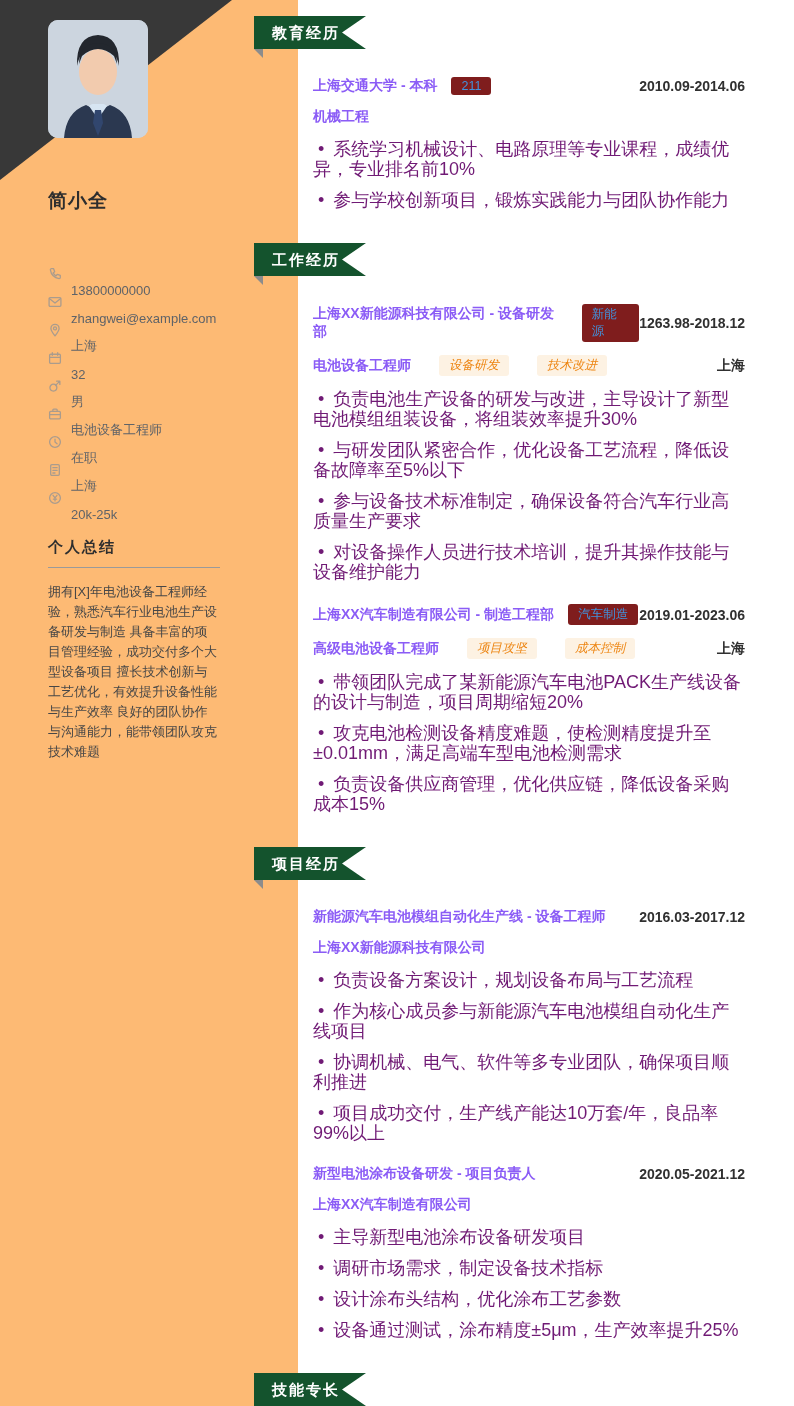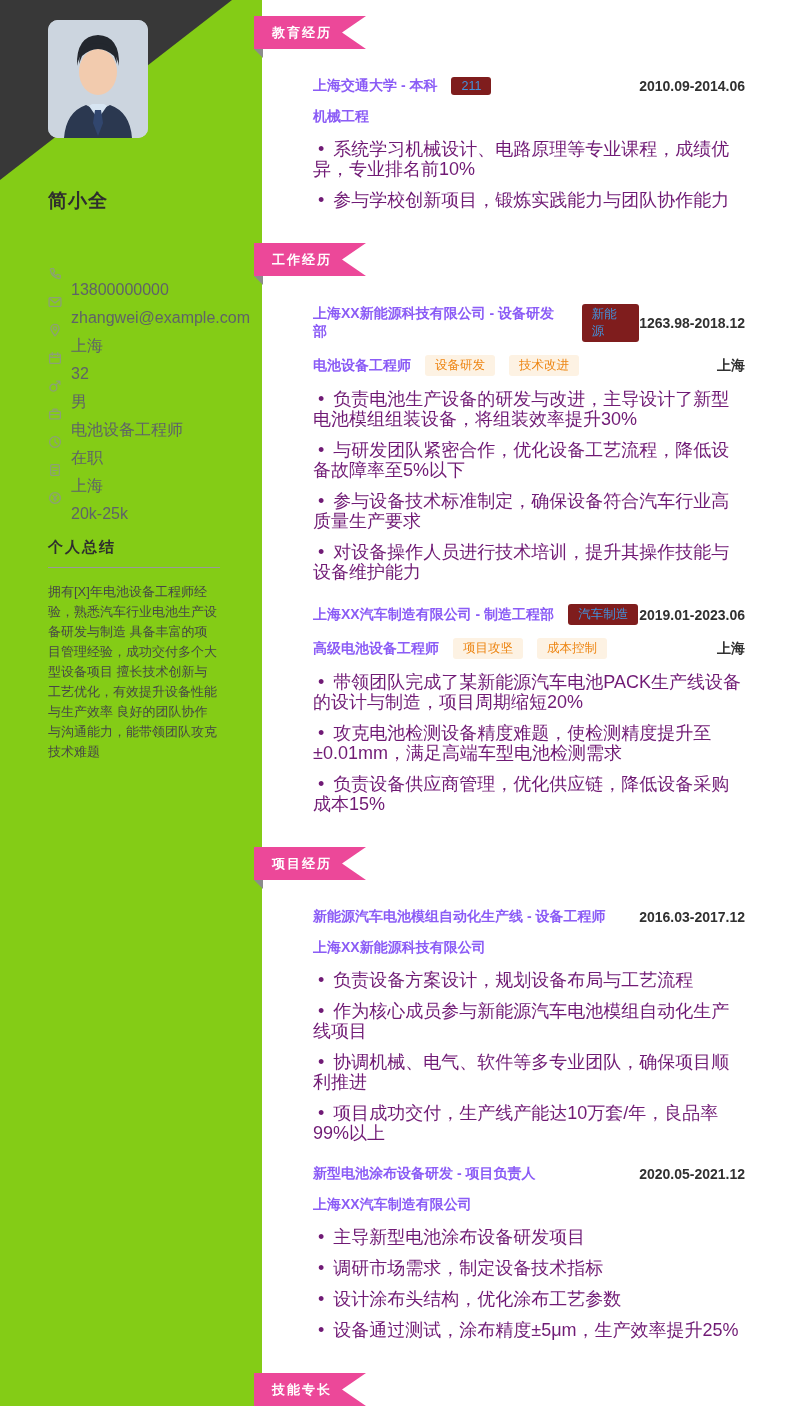--- a/index.html
+++ b/index.html
@@ -4,70 +4,70 @@
 <style>
   * { margin:0; padding:0; box-sizing:border-box; }
   html,body { width:794px; }
   body {
     height:1406px; overflow:hidden; position:relative;
     font-family:"Liberation Sans","DejaVu Sans",sans-serif;
     background:#ffffff; color:#3a3a3a;
   }
   
   .sidebar {
-    position:absolute; left:0; top:0; width:262px; height:1406px;
-    background:#84cc16;
+    position:absolute; left:0; top:0; width:298px; height:1406px;
+    background:#fdba74;
   }
   .corner-triangle {
     position:absolute; left:0; top:0; width:232px; height:180px;
     background:#383838;
     clip-path:polygon(0 0, 100% 0, 0 100%);
   }
   .photo {
     position:absolute; left:48px; top:20px; width:100px; height:118px;
     border-radius:10px; overflow:hidden; background:#ccd5df;
   }
   .photo svg { display:block; width:100%; height:100%; }
   .side-inner { position:absolute; left:48px; top:188px; width:172px; }
   .person-name { font-size:19px; font-weight:bold; color:#2e2e2e; letter-spacing:1px; }
   .contact { list-style:none; margin-top:46px; }
   .contact li { display:flex; align-items:center; height:28px; }
   .contact .ci { width:14px; height:14px; margin-right:9px; flex:0 0 14px; opacity:.75; }
   .contact .ci svg { display:block; width:14px; height:14px; stroke:#8f9296; fill:none; stroke-width:1.2; stroke-linecap:round; stroke-linejoin:round; }
-  .contact .cv { font-size:16px; color:#5f6368;margin-top:32px; }
+  .contact .cv { font-size:13px; color:#5f6368;margin-top:32px; }
   .summary { margin-top:26px; }
   .summary-title { font-size:15px; font-weight:bold; color:#2e2e2e; padding-bottom:10px; border-bottom:1px solid #9a9a9a; margin-bottom:14px; letter-spacing:2px; }
   .summary-text { font-size:13px; line-height:20px; color:#474747; width:172px; }
   
   .main { position:absolute; left:262px; top:0; width:532px; padding:16px 49px 0 51px; }
   .section { margin-bottom:33px; }
   .ribbon-wrap { position:relative; margin-left:-59px; width:112px; height:33px; }
   .ribbon {
-    position:relative; width:112px; height:33px; background:#ec4899;
+    position:relative; width:112px; height:33px; background:#14532d;
     clip-path:polygon(0 0, 100% 0, calc(100% - 24px) 50%, 100% 100%, 0 100%);
-    color:#ffffff; font-size:13px; font-weight:bold; letter-spacing:2px;
+    color:#ffffff; font-size:15px; font-weight:bold; letter-spacing:2px;
     line-height:33px; padding-left:18px; z-index:2;
   }
   .ribbon-fold {
     position:absolute; left:0; top:33px; width:9px; height:9px; background:#8c8c8c;
     clip-path:polygon(0 0, 100% 0, 100% 100%);
   }
   .sec-body { padding-top:28px; }
   .entry { margin-bottom:22px; }
   .erow { display:flex; align-items:center; margin-bottom:13px; }
   .erow .grow { flex:1; }
   .etitle { font-size:14px; font-weight:bold; color:#8b5cf6; }
   .edate, .eloc { font-size:14px; font-weight:bold; color:#303030; white-space:nowrap; }
   .badge-blue {
     display:inline-block; margin-left:14px; padding:2px 10px; border-radius:3px;
     background:#7f1d1d; color:#4293dd; font-size:12.5px; font-weight:normal;
   }
   .badge-orange {
-    display:inline-block; margin-left:14px; padding:2px 10px; border-radius:3px;
-    background:#fdf2e3; color:#ed8512; font-size:12.5px; font-weight:normal;
+    display:inline-block; margin-left:28px; padding:2px 10px; border-radius:3px;
+    background:#fdf2e3; color:#ed8512; font-size:12.5px; font-weight:normal;font-style:italic;
   }
   .bullets { list-style:none; margin-top:4px; }
   .bullets li { font-size:18px; line-height:20px; color:#701a75; margin-bottom:11px; }
   .bullets .dot { display:inline-block; margin:0 9px 0 5px; }
   
   .skill-grid { display:grid; grid-template-columns:1fr 1fr; column-gap:10px; row-gap:24px; padding-top:6px; }
   .skill { display:flex; align-items:center; }
   .skill-name { font-size:13.5px; font-weight:bold; color:#303030; width:66px; flex:0 0 66px; }
   .bar { width:158px; height:8px; background:#d9d9d9; border-radius:2px; overflow:hidden; }
   .bar-fill { height:8px; background:#3d3d3d; border-radius:2px; }

